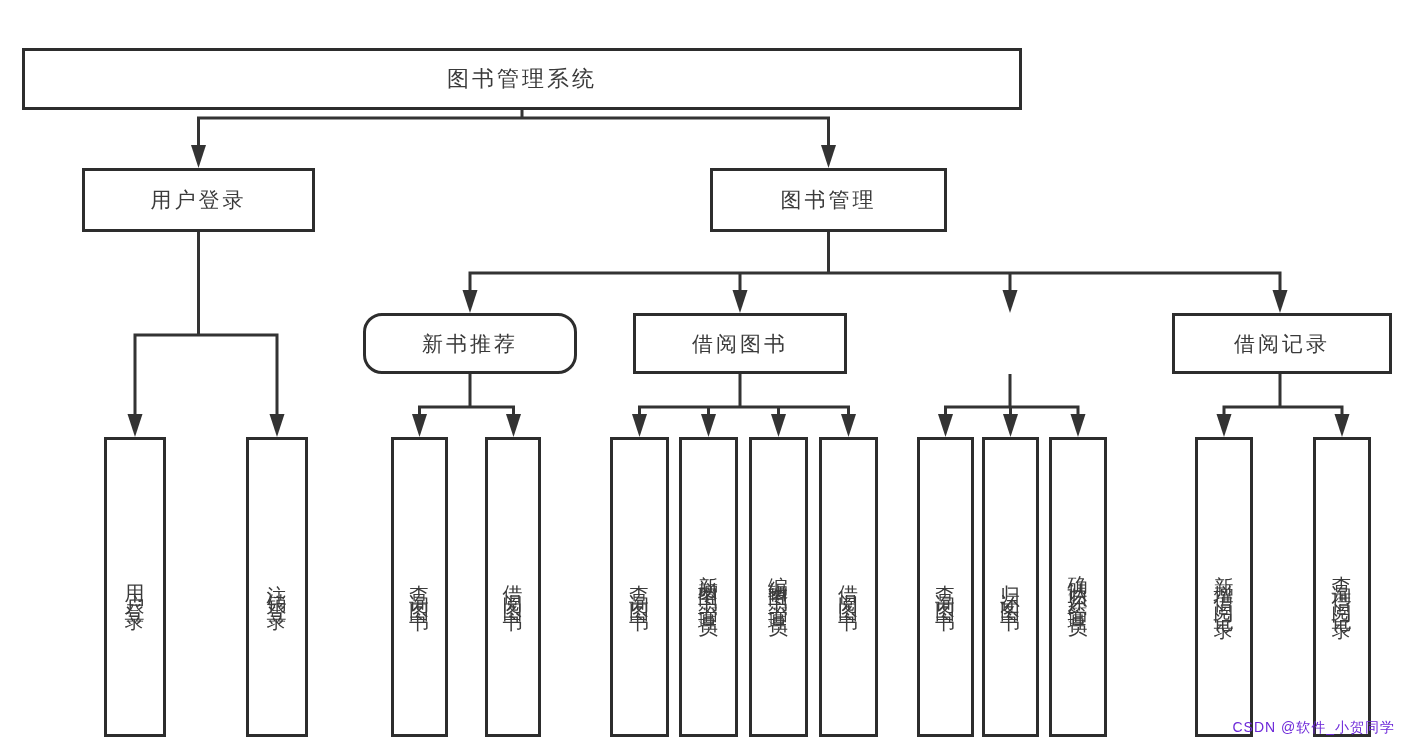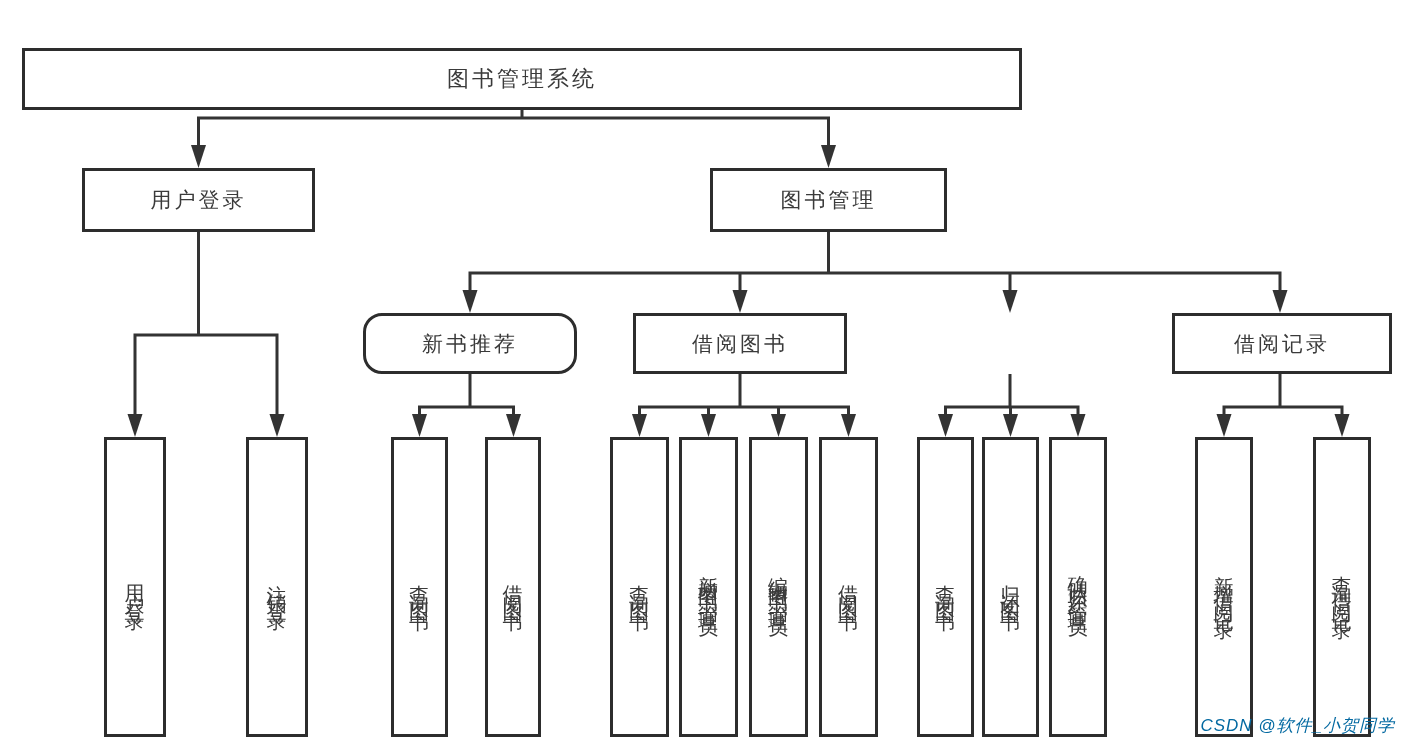--- a/index.html
+++ b/index.html
@@ -55,25 +55,24 @@
     letter-spacing: 9px;
     white-space: nowrap;
   }
   .leaf.long span {
     letter-spacing: 6px;
   }
   .watermark {
     position: absolute;
     right: 10px;
     bottom: 10px;
-    font-size: 17px;
+    font-size: 14px;
     letter-spacing: 1px;
-    color: #0369a1;
+    color: #6d28d9;
     z-index: 2;
-    font-style: italic;
   }
 </style>
 </head>
 <body>
 
 <div class="stage">
 
   <svg class="wires" viewBox="0 0 1405 747" xmlns="http://www.w3.org/2000/svg">
     <g stroke="#333333" stroke-width="3" fill="#333333">
       <path fill="none" d="M522 68 V118 M197 118 H830 M198.5 118 V150 M828.5 118 V150"></path>

